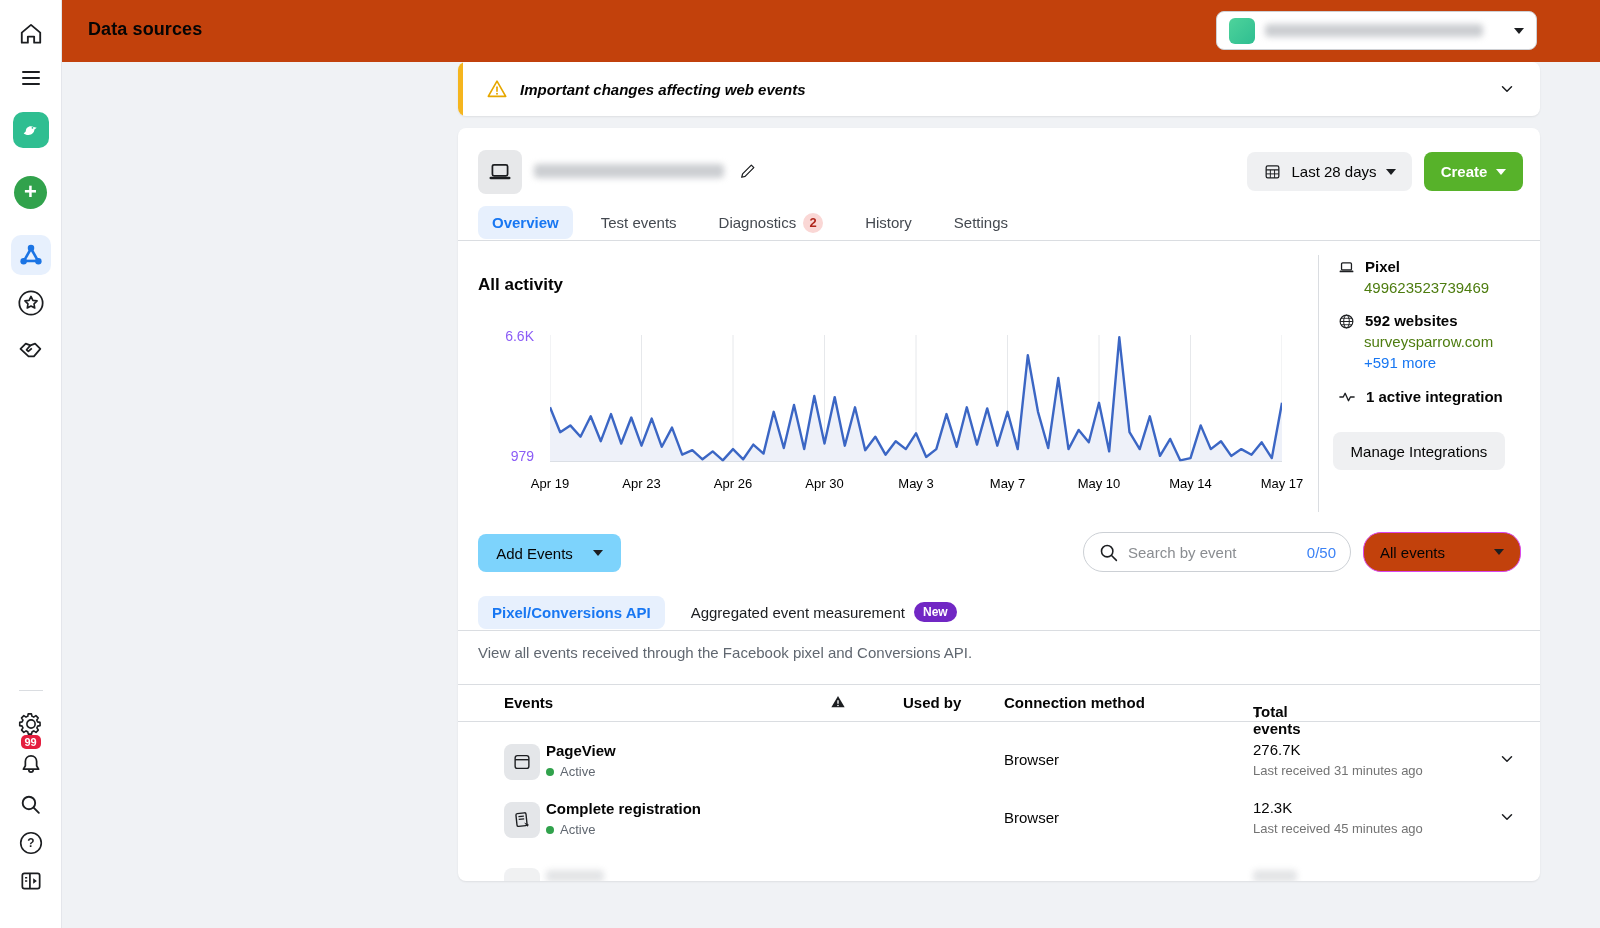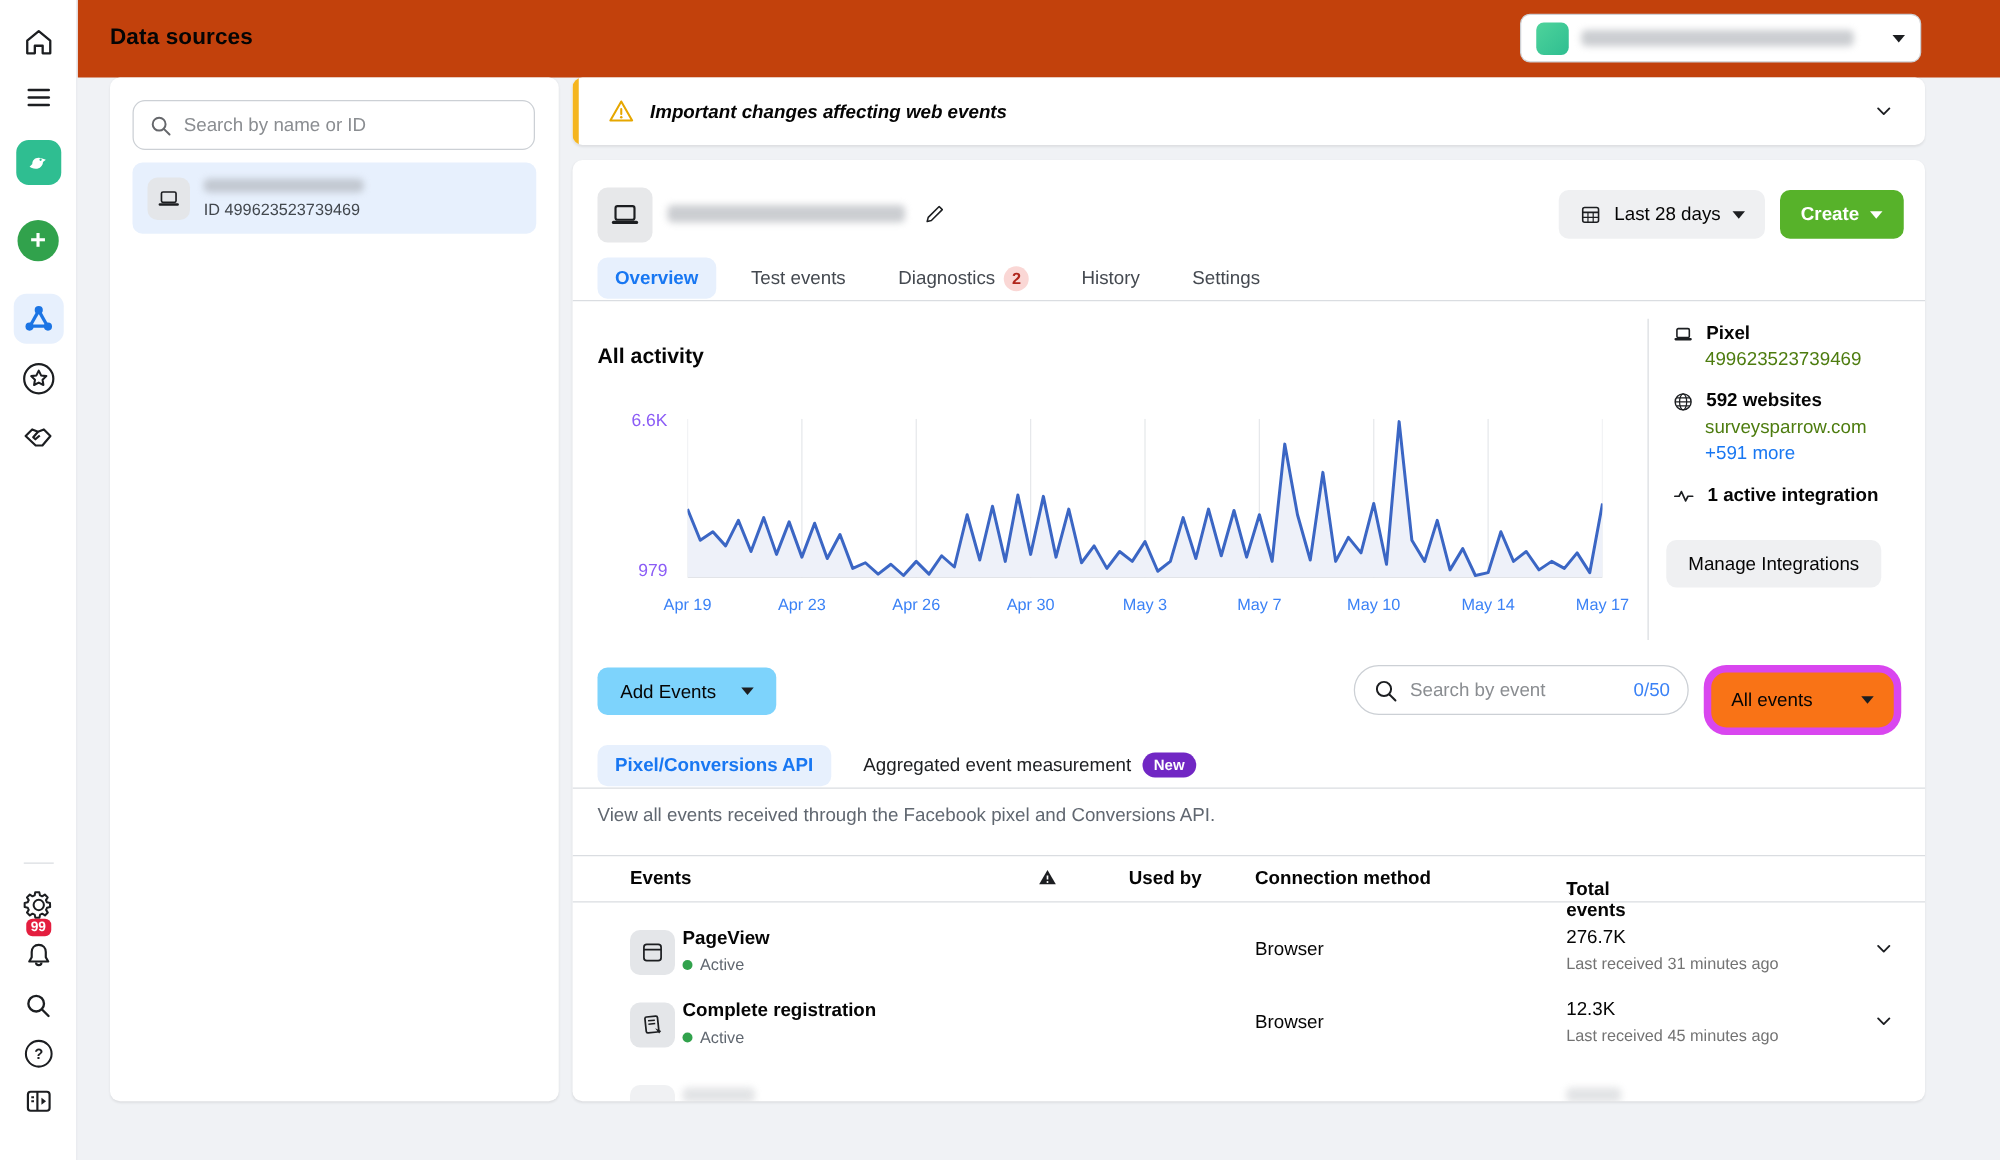--- a/index.html
+++ b/index.html
@@ -54,35 +54,35 @@
   .tabs { position:absolute; left:0; top:77px; width:100%; height:36px; border-bottom:1px solid #dadde1; display:flex; align-items:center; padding-left:20px; gap:42px; }
   .tab { font-size:15px; color:#444950; cursor:pointer; display:flex; align-items:center; gap:7px; white-space:nowrap; }
   .tab.active { background:#e7f0fd; color:#1877f2; font-weight:bold; border-radius:8px; padding:8px 14px; margin-right:-14px; }
   .nbadge { background:#fad7d5; color:#b0261c; font-weight:bold; font-size:13px; width:20px; height:20px; border-radius:50%; display:flex; align-items:center; justify-content:center; }
 
   .chart-title { position:absolute; left:20px; top:147px; font-size:17px; font-weight:bold; }
   .plot { position:absolute; left:92px; top:207px; width:732px; height:127px; }
   .ylab { position:absolute; font-size:14px; color:#8b5cf6; text-align:right; width:40px; right:1006px; }
   .ylab.top { top:200px; } .ylab.bot { top:320px; }
   .xlabs { position:absolute; left:92px; top:348px; width:732px; height:16px; }
-  .xlabs span { position:absolute; transform:translateX(-50%); font-size:13px; color:#3b82f6; white-space:nowrap; }
+  .xlabs span { position:absolute; transform:translateX(-50%); font-size:13px; color:#000000; white-space:nowrap; }
 
   .vdiv { position:absolute; left:860px; top:127px; height:257px; border-left:1px solid #dadde1; }
   .info { position:absolute; left:880px; top:130px; width:185px; font-size:15px; }
   .inf-row { display:flex; gap:10px; align-items:flex-start; }
   .inf-row b { font-size:15px; }
   .inf-sub { color:#4d7c0f; margin:3px 0 0 26px; font-size:15px; }
   .inf-link { color:#1877f2; margin:4px 0 0 26px; font-size:15px; cursor:pointer; }
   .btn-manage { position:absolute; left:875px; top:304px; width:172px; height:38px; background:#eff0f2; }
 
   .btn-addevents { position:absolute; left:20px; top:406px; width:143px; height:38px; background:#7dd3fc; gap:20px; }
   .evsearch { position:absolute; left:625px; top:404px; width:268px; height:40px; border:1px solid #ccd0d5; border-radius:20px; display:flex; align-items:center; padding:0 14px; background:#fff; }
   .evsearch .ph { color:#8a8d91; font-size:15px; margin-left:9px; }
   .evsearch .cnt { margin-left:auto; color:#3b82f6; font-size:15px; }
-  .allev { position:absolute; left:905px; top:404px; width:158px; height:56px; border:6px solid #d946ef; border-radius:18px; display:flex; align-items:center; padding:0 16px; background:#f97316; font-size:15px; cursor:pointer; }
+  .allev { position:absolute; left:905px; top:404px; width:158px; height:40px; border:1px solid #d946ef; border-radius:18px; display:flex; align-items:center; padding:0 16px; background:#c2410c; font-size:15px; cursor:pointer; }
   .allev .caret { margin-left:auto; }
 
   .subtabs { position:absolute; left:0; top:466px; width:100%; height:37px; border-bottom:1px solid #dadde1; display:flex; align-items:center; padding-left:20px; gap:26px; }
   .stab { font-size:15px; color:#1c1e21; cursor:pointer; display:flex; align-items:center; gap:9px; white-space:nowrap; }
   .stab.active { background:#e7f0fd; color:#1877f2; font-weight:bold; border-radius:8px; padding:8px 14px; }
   .newpill { background:#7127c4; color:#fff; font-size:12px; font-weight:bold; padding:3px 9px; border-radius:11px; }
 
   .desc { position:absolute; left:20px; top:516px; font-size:15px; color:#606770; }
 
   .thead { position:absolute; left:0; top:556px; width:100%; height:38px; border-top:1px solid #dadde1; border-bottom:1px solid #dadde1; font-size:15px; font-weight:bold; }
@@ -190,41 +190,20 @@
 
   <header class="topbar">
     <h1 class="page-title">Data sources</h1>
     <div class="acct">
       <span class="acct-avatar"></span>
       <span class="masked" style="width:218px;height:13px"></span>
       <span class="caret"></span>
     </div>
   </header>
 
-  <section class="card panel">
-    <div class="searchbox">
-      <svg width="19" height="19" viewBox="0 0 24 24">
-          <circle cx="10.5" cy="10.5" r="6.5" fill="none" stroke="#65676b" stroke-width="2"></circle>
-          <line x1="15.5" y1="15.5" x2="21" y2="21" stroke="#65676b" stroke-width="2" stroke-linecap="round"></line>
-        </svg>
-      <span>Search by name or ID</span>
-    </div>
-    <div class="pixel-item">
-      <span class="icon-tile">
-        <svg width="20" height="20" viewBox="0 0 24 24">
-            <rect x="5" y="5.5" width="14" height="10" rx="1.5" fill="none" stroke="#1c1e21" stroke-width="1.6"></rect>
-            <path d="M3.5 17.5h17" stroke="#1c1e21" stroke-width="2.4" stroke-linecap="round"></path>
-          </svg>
-      </span>
-      <div class="meta">
-        <div class="masked" style="width:128px;height:11px"></div>
-        <div class="id">ID 499623523739469</div>
-      </div>
-    </div>
-  </section>
 
   <section class="card banner">
     <svg width="22" height="22" viewBox="0 0 24 24">
         <path d="M12 3.5 21.5 20h-19z" fill="none" stroke="#e6a700" stroke-width="1.8" stroke-linejoin="round"></path>
         <line x1="12" y1="10" x2="12" y2="14.5" stroke="#e6a700" stroke-width="1.8" stroke-linecap="round"></line>
         <circle cx="12" cy="17.2" r="1.1" fill="#e6a700"></circle>
       </svg>
     <span class="txt">Important changes affecting web events</span>
     <svg class="chev" width="18" height="18" viewBox="0 0 24 24">
         <polyline points="6,9 12,15 18,9" fill="none" stroke="#1c1e21" stroke-width="2" stroke-linecap="round" stroke-linejoin="round"></polyline>

